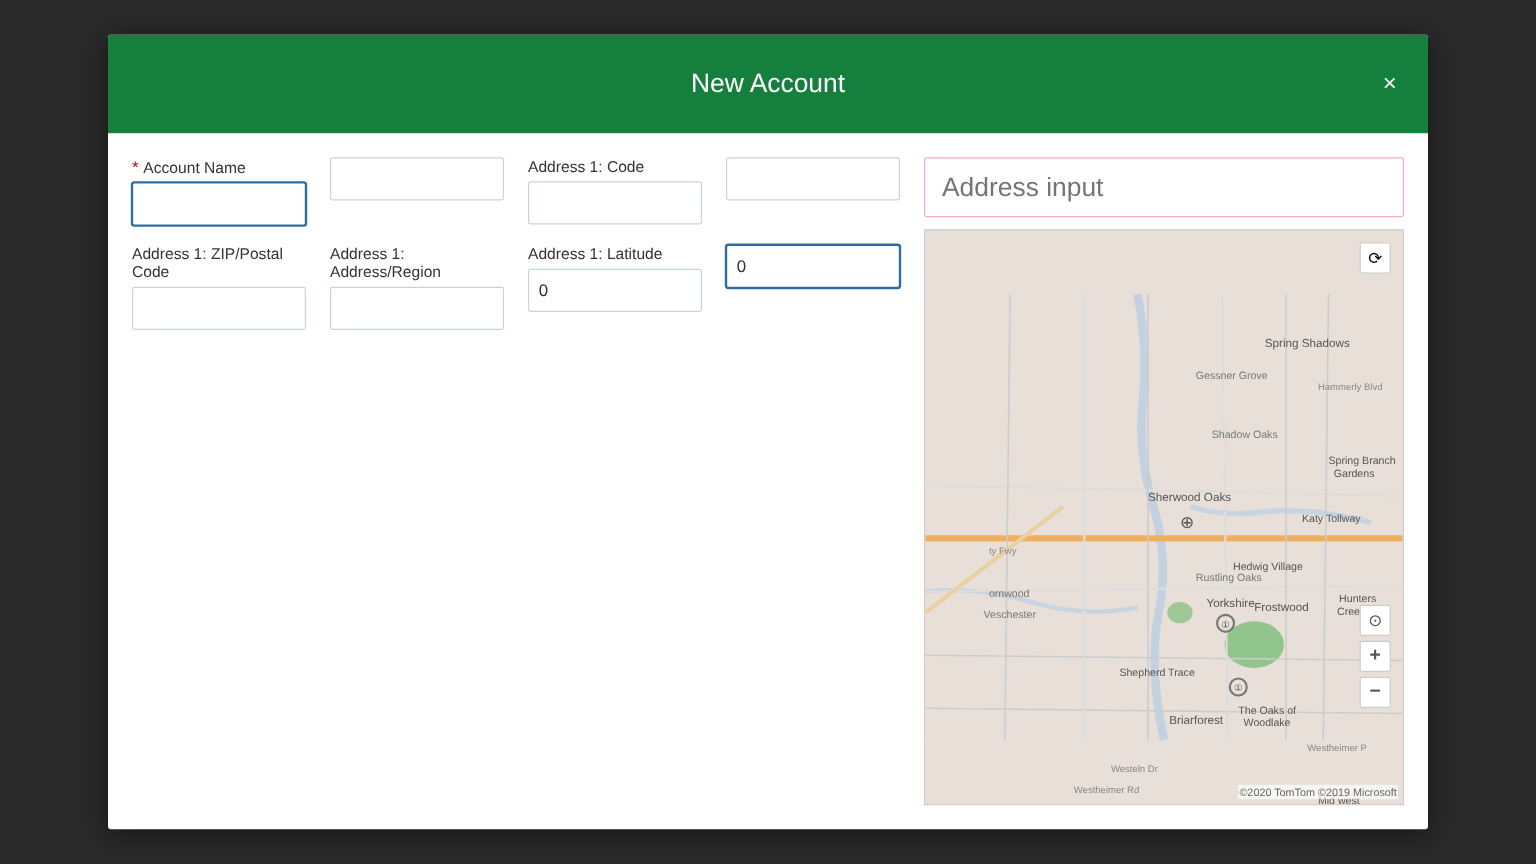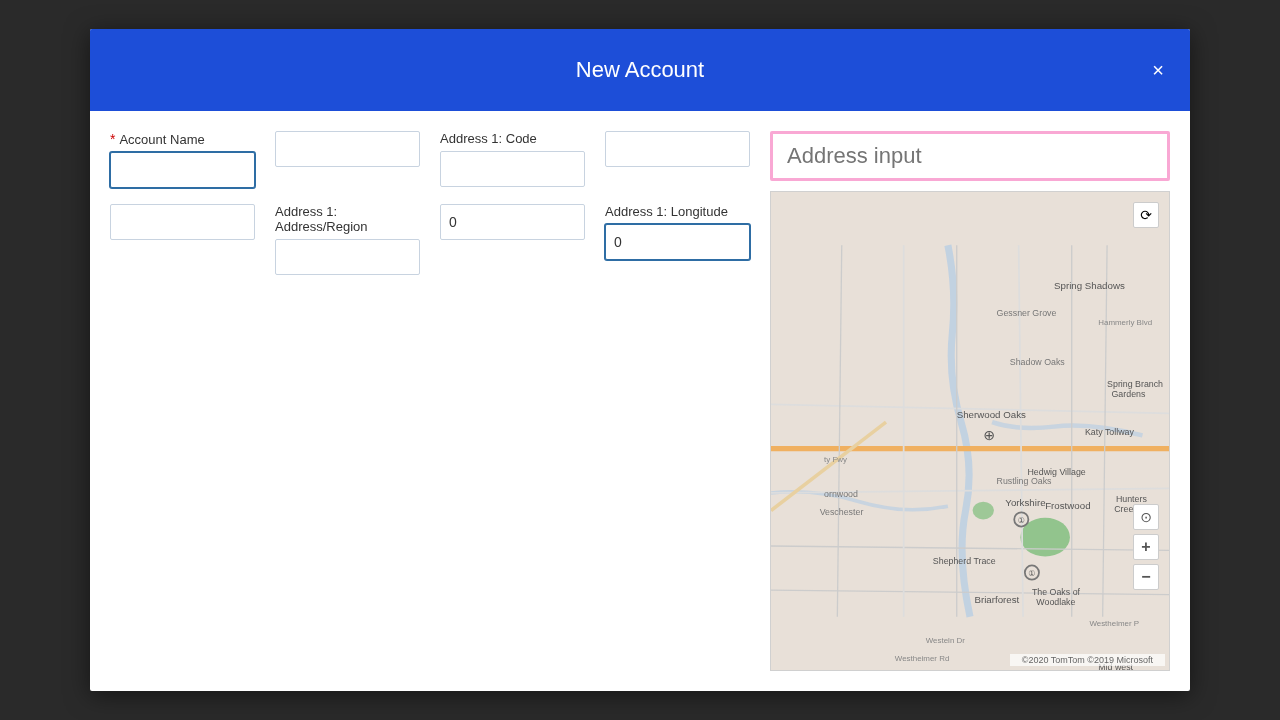--- a/index.html
+++ b/index.html
@@ -16,21 +16,21 @@
     .modal-overlay {
       position: relative;
       width: 1100px;
       background: #fff;
       border-radius: 2px;
       overflow: hidden;
       box-shadow: 0 4px 24px rgba(0,0,0,0.5);
     }
 
     .modal-header {
-      background: #1d4ed8;
+      background: #15803d;
       color: #fff;
       text-align: center;
       padding: 28px 20px;
       font-size: 22px;
       font-weight: 400;
       position: relative;
     }
 
     .close-btn {
       position: absolute;
@@ -105,21 +105,21 @@
     .map-section {
       flex: 1;
       display: flex;
       flex-direction: column;
       gap: 10px;
     }
 
     .address-input-field {
       width: 100%;
       height: 50px;
-      border: 3px solid #f9a8d4;
+      border: 1px solid #f9a8d4;
       border-radius: 2px;
       padding: 0 14px;
       font-size: 22px;
       color: #999;
       outline: none;
     }
 
     .map-container {
       flex: 1;
       position: relative;
@@ -173,21 +173,21 @@
       border-radius: 2px;
     }
 
     .map-attribution {
       position: absolute;
       bottom: 4px;
       right: 4px;
       font-size: 9px;
       color: #666;
       background: rgba(255,255,255,0.7);
-      padding: 1px 12px;
+      padding: 1px 1px;
     }
 
     .map-rotate-btn {
       position: absolute;
       right: 10px;
       top: 10px;
       width: 26px;
       height: 26px;
       background: #fff;
       border: 1px solid #ccc;
@@ -227,34 +227,35 @@
       <div class="form-group">
         <label>Address 1: Code</label>
         <input type="text" value="" style="">
       </div>
 
       <div class="form-group">
         <input type="text" value="" style="">
       </div>
 
       <div class="form-group">
+        <label>Address 1: ZIP/Postal Code</label>
         <input type="text" value="" style="">
       </div>
 
       <div class="form-group">
         <label>Address 1: Address/Region</label>
         <input type="text" value="" style="">
       </div>
 
       <div class="form-group">
+        <label>Address 1: Latitude</label>
         <input type="text" value="0" style="">
       </div>
 
       <div class="form-group">
-        <label>Address 1: Longitude</label>
         <input type="text" class="active-field" value="0" style="">
       </div>
 
     </div>
 
     <div class="map-section">
       <input type="text" class="address-input-field" placeholder="Address input" style="">
 
       <div class="map-container">
         

